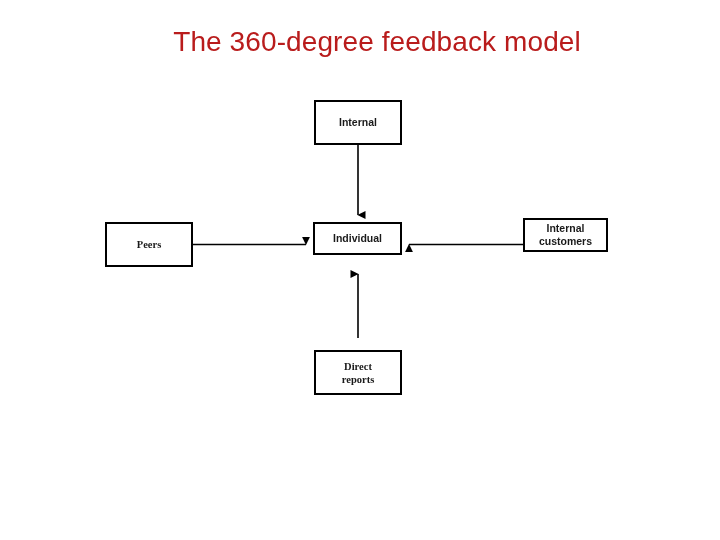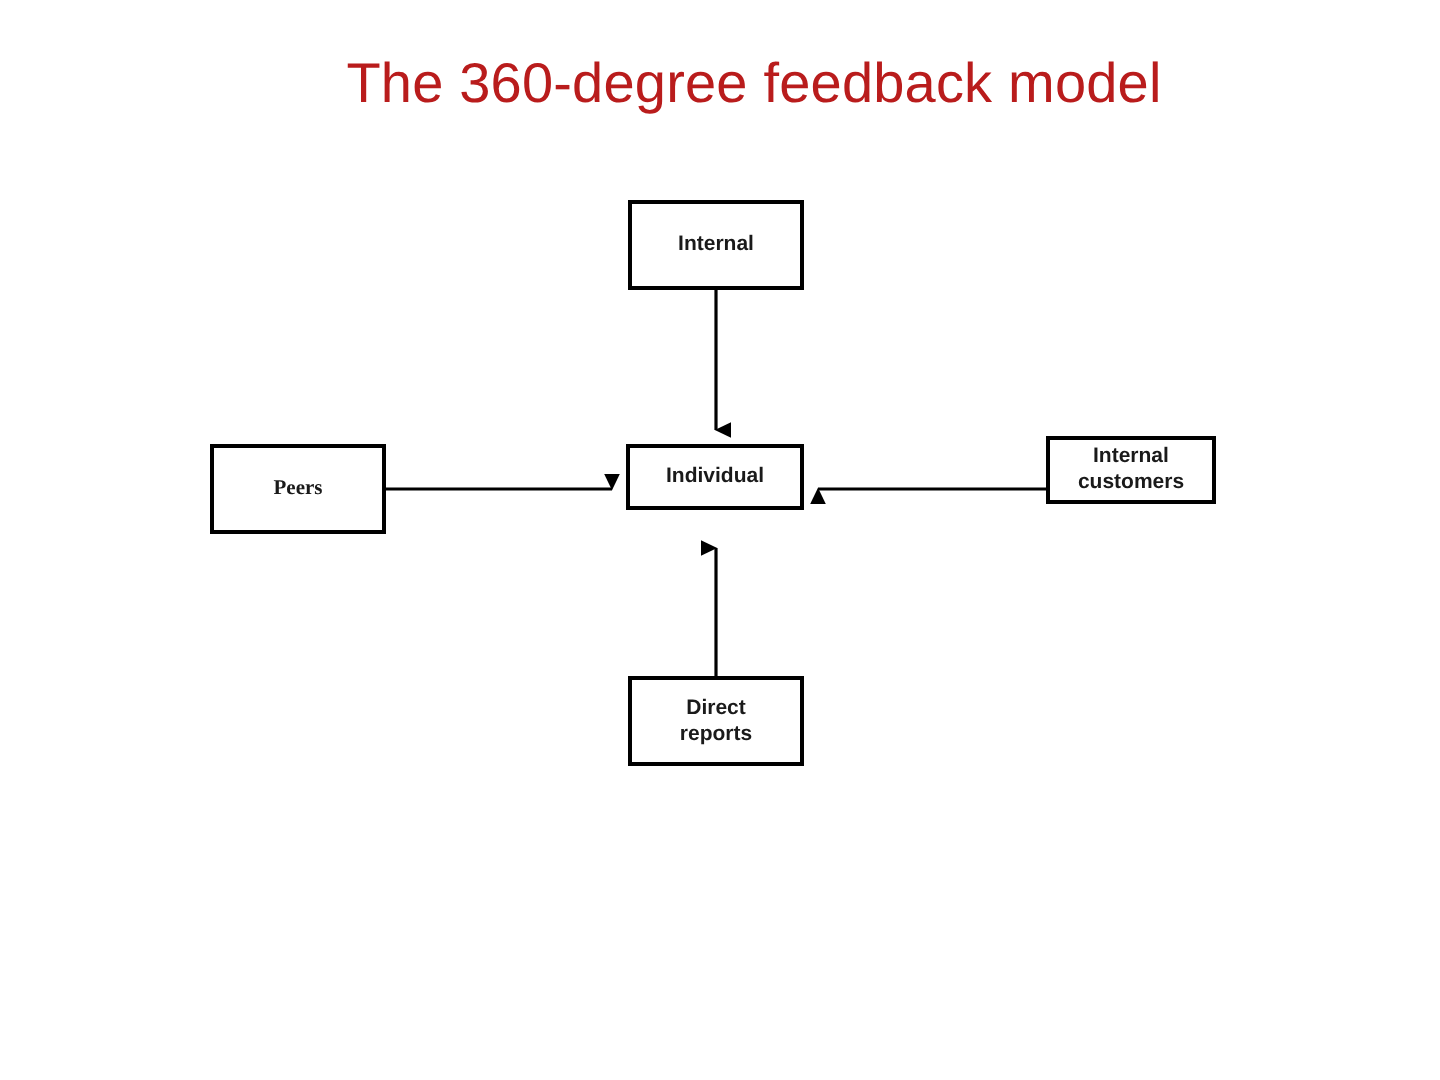--- a/index.html
+++ b/index.html
@@ -83,23 +83,24 @@
     height: 33px;
   }
   #node-internal-customers {
     left: 523px;
     top: 218px;
     width: 85px;
     height: 34px;
   }
   #node-direct-reports {
     left: 314px;
-    top: 338px;
+    top: 350px;
     width: 88px;
     height: 45px;
+    font-family: Liberation Serif, serif;
   }
 
   
   #connectors {
     position: absolute;
     left: 0;
     top: 0;
     width: 720px;
     height: 540px;
     z-index: 1;

